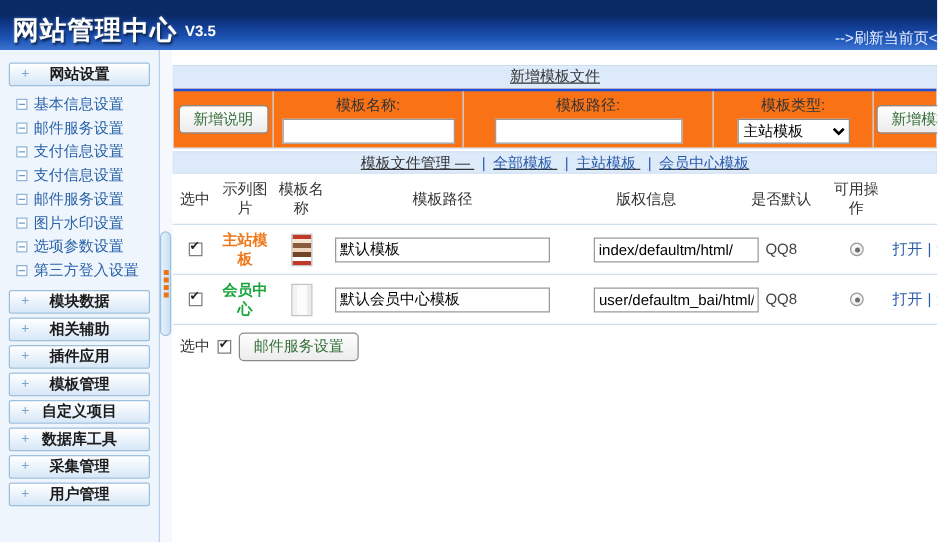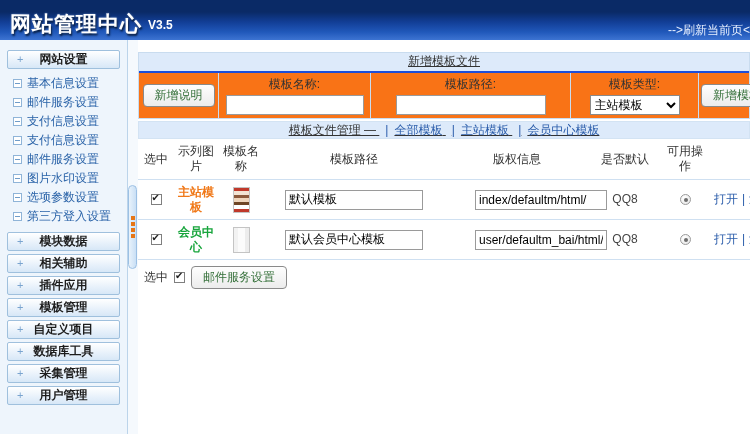--- a/index.html
+++ b/index.html
@@ -65,21 +65,21 @@
   .bar2 .sep2 { color:#2a5caa; margin:0 6px; }
 
   .tbl { width:656px; }
   .thead, .trow { display:grid; grid-template-columns:36px 44px 46px 180px 146px 70px 50px 84px; align-items:center; }
   .thead { border-bottom:1px solid #cfe0f1; }
   .th { text-align:center; color:#333; padding:5px 2px; line-height:1.25; }
   .trow { min-height:40px; border-bottom:1px solid #cfe0f1; }
   .td { display:flex; align-items:center; justify-content:center; text-align:center; line-height:1.2; padding:2px 0; }
   .type-main { color:#f07818; font-weight:bold; }
   .type-member { color:#18a53c; font-weight:bold; }
-  .row-input { width:138px; }
+  .row-input { width:172px; }
   .row-input2 { width:132px;margin-left:48px; }
   .copyright { color:#444; }
   .actions { justify-content:flex-start; white-space:nowrap; padding-left:4px; }
   .actions a { color:#2a5caa; text-decoration:none; }
   .actions .asep { color:#2a5caa; margin:0 4px; }
 
   .cb { width:11px; height:11px; border:1px solid #7f7f7f; background:#fff; position:relative; cursor:pointer; flex:0 0 auto; }
   .cb::after { content:"\2714"; position:absolute; left:0px; top:-3px; font-size:10px; color:#222; }
   .radio { width:11px; height:11px; border:1px solid #9a9a9a; border-radius:50%;
     background:radial-gradient(circle at 35% 30%,#fff,#e4e4e4); position:relative; cursor:pointer; }

